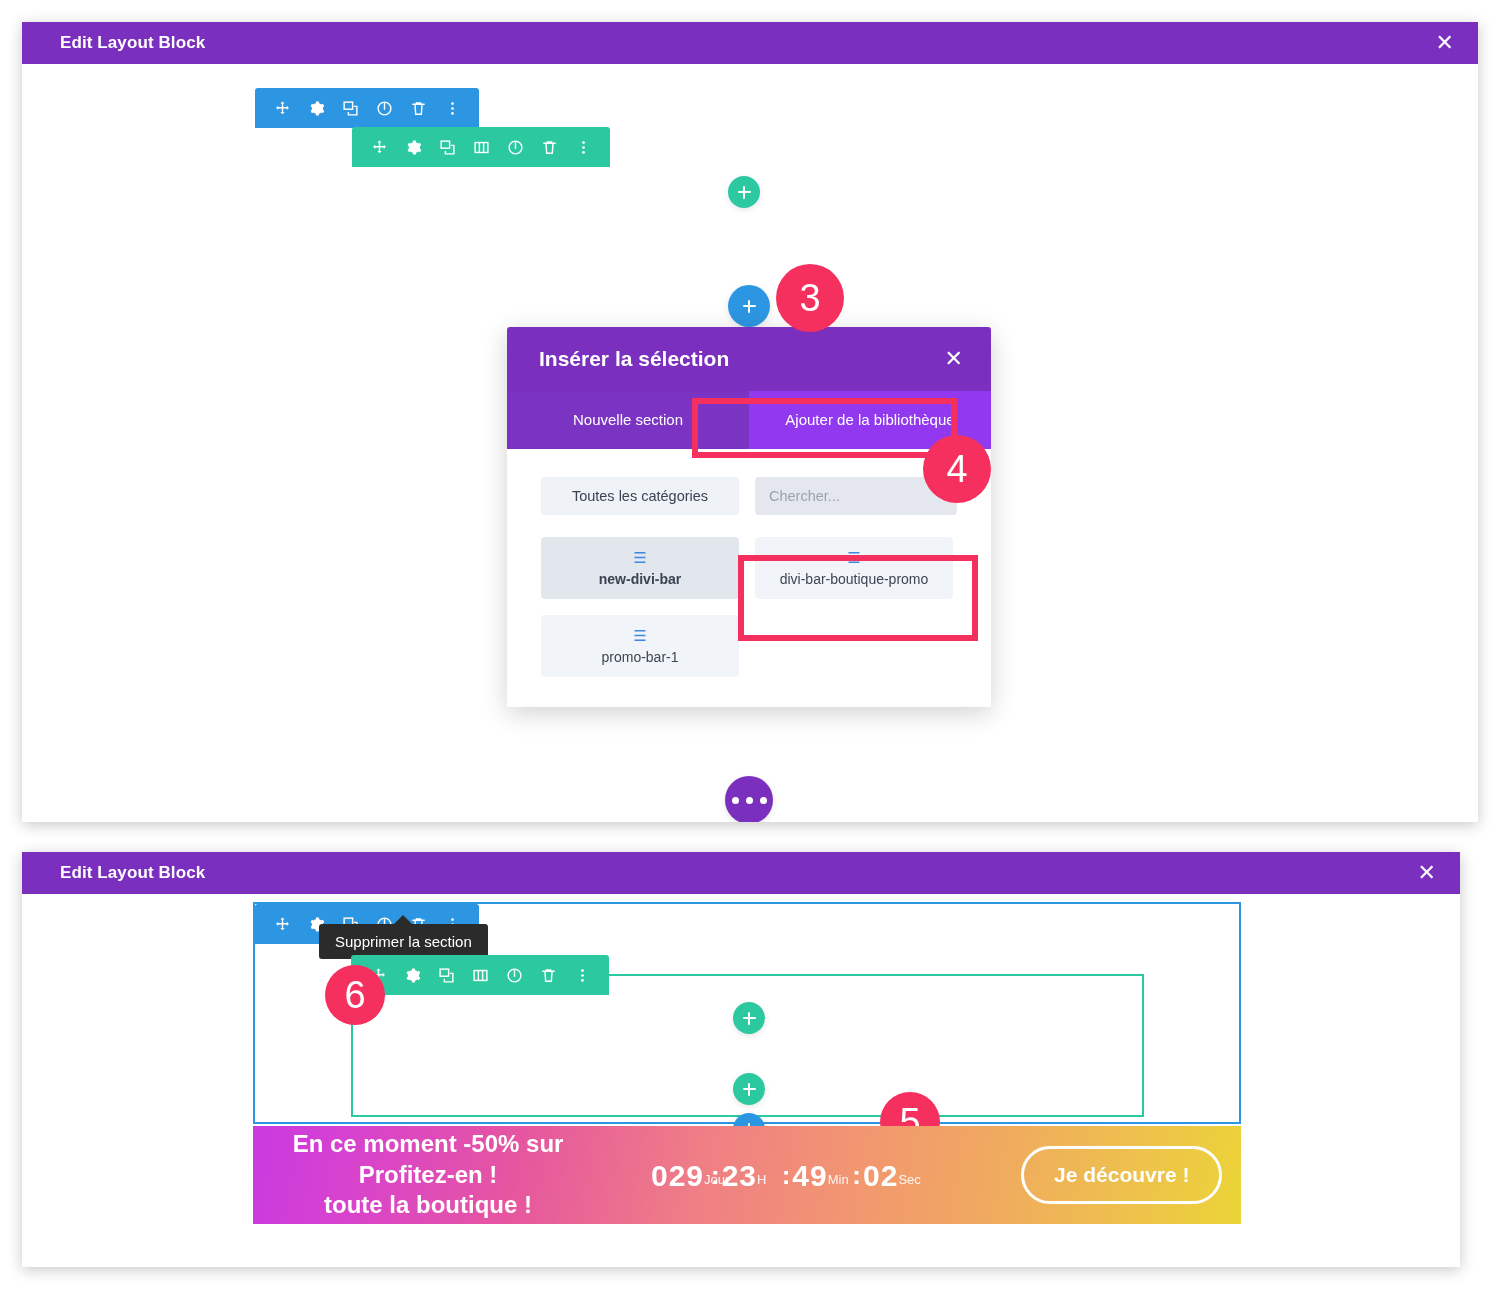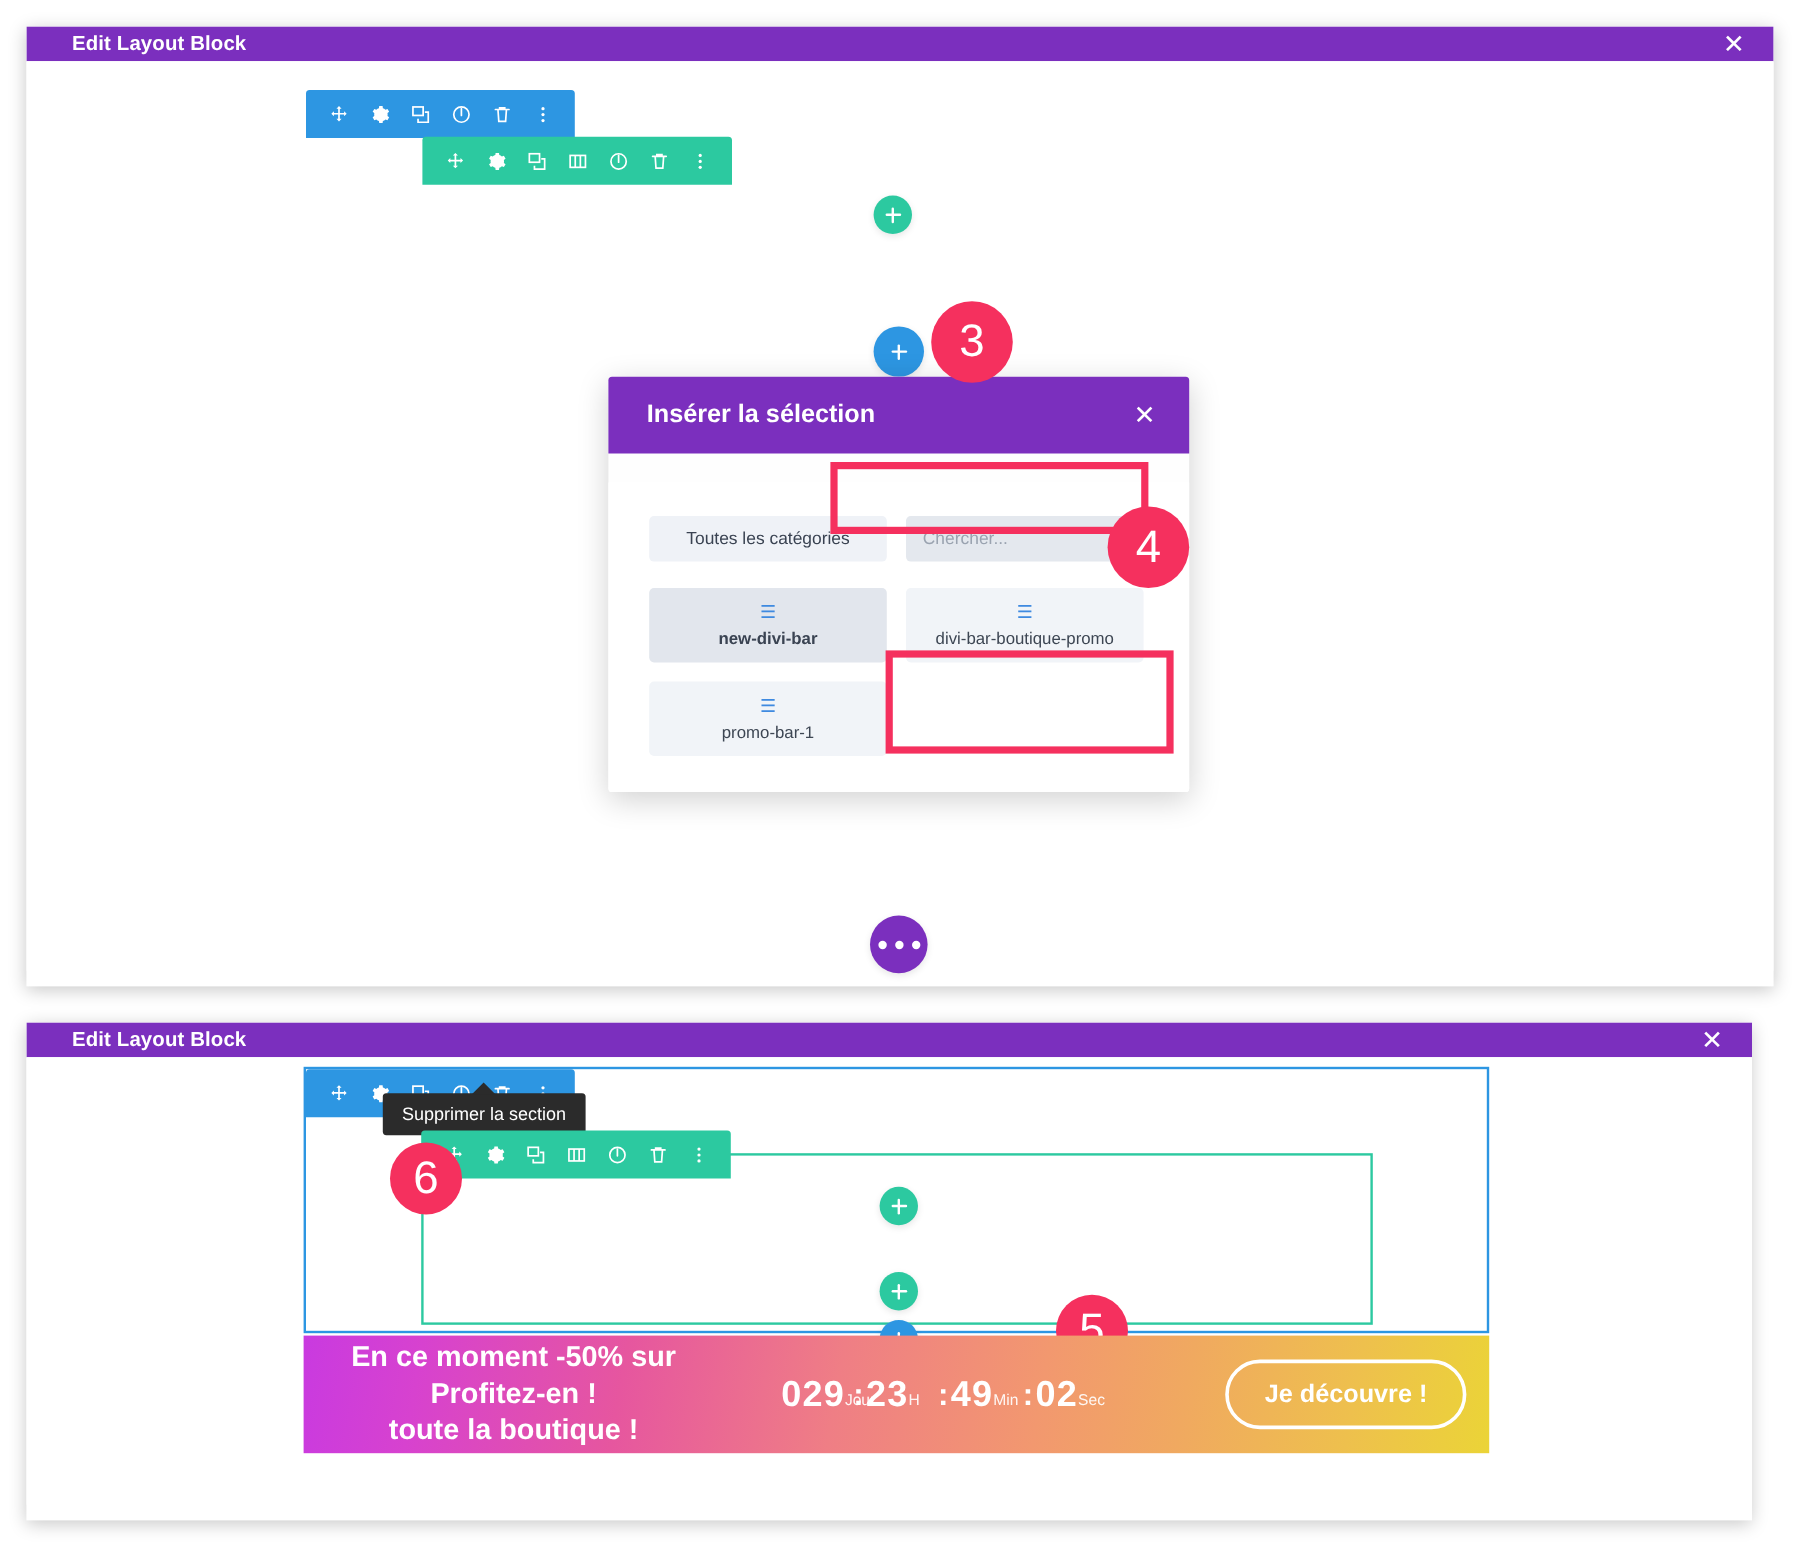--- a/index.html
+++ b/index.html
@@ -15,21 +15,21 @@
   .panel {
     position: absolute;
     background: #ffffff;
     box-shadow: 0 3px 14px rgba(0,0,0,0.22);
     overflow: hidden;
   }
   #panel-top    { left: 22px;  top: 22px;  width: 1456px; height: 800px; }
   #panel-bottom { left: 22px;  top: 852px; width: 1438px; height: 415px; }
 
   .panel-header {
-    height: 29px;
+    height: 42px;
     background: #7b2fbe;
     display: flex;
     align-items: center;
     justify-content: space-between;
     padding: 0 18px 0 38px;
   }
   #panel-bottom .panel-header { padding-left: 38px; }
   .panel-title {
     color: #ffffff;
     font-size: 17px;
@@ -106,21 +106,21 @@
   .modal-tabs { display: flex; height: 58px; background: #7b33c4; }
   .modal-tab {
     flex: 1;
     display:flex; align-items:center; justify-content:center;
     color:#fff; font-size: 15px; cursor:pointer;
     text-align:center; line-height:1.18;
     padding: 0 12px;
   }
   .modal-tab.active { background: #9239ef; }
 
-  .modal-body { background: #fff; padding: 28px 34px 30px 34px; border-radius: 0 0 3px 3px; margin-top: 24px; }
+  .modal-body { background: #fff; padding: 28px 34px 30px 34px; border-radius: 0 0 3px 3px; }
   .filter-row { display:flex; gap: 16px; margin-bottom: 22px; }
   .cat-select {
     flex: 0 0 198px; height: 38px;
     background: #eff2f7; border-radius: 4px;
     display:flex; align-items:center; justify-content:center;
     font-size: 14.5px; color:#3a4352; cursor:pointer;
   }
   .search-box {
     flex: 1; height: 38px;
     background: #e4e8ee; border-radius: 4px;
@@ -328,20 +328,28 @@
             <i></i>
             <i></i>
           </span>
       </div>
 
       <div class="modal" style="left:485px; top:263px;">
         <div class="modal-header">
           <span class="modal-title">Insérer la sélection</span>
           <span class="modal-close">✕</span>
         </div>
+        <div class="modal-tabs">
+          <div class="modal-tab">
+            <span>Nouvelle section</span>
+          </div>
+          <div class="modal-tab active">
+            <span>Ajouter de la bibliothèque</span>
+          </div>
+        </div>
         <div class="modal-body">
           <div class="filter-row">
             <div class="cat-select">
               <span>Toutes les catégories</span>
             </div>
             <div class="search-box">
               <span>Chercher...</span>
             </div>
           </div>
           <div class="lib-grid">

